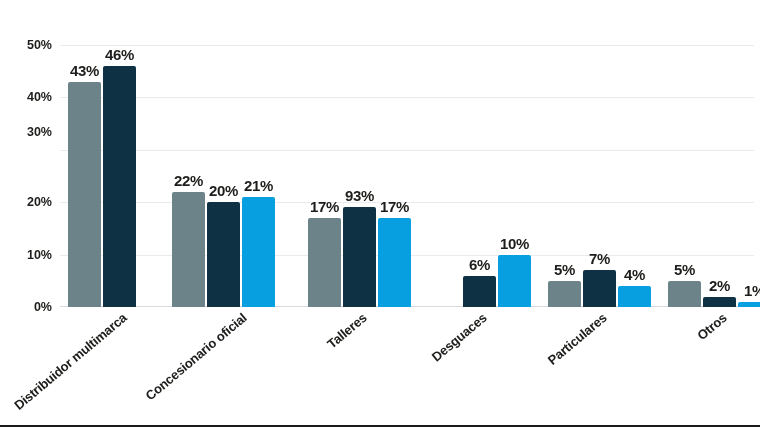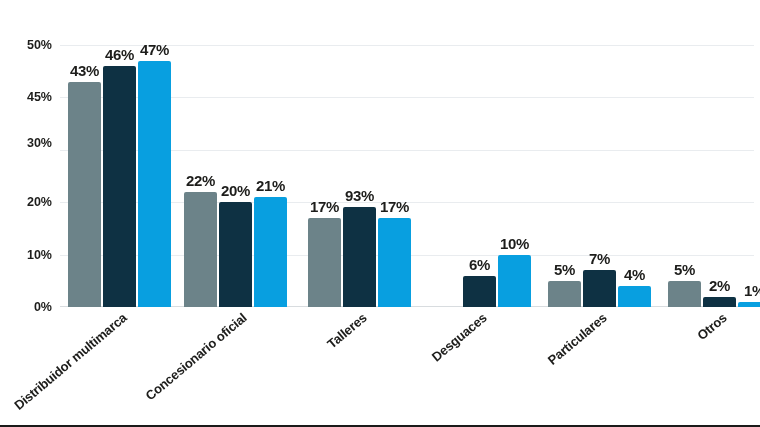--- a/index.html
+++ b/index.html
@@ -156,22 +156,22 @@
 </head>
 <body>
 
 <div id="chart-root">
 
 
   <div class="yaxis" id="yaxis">
       <div class="ytick" style="top: 307px;">0%</div>
       <div class="ytick" style="top: 254.6px;">10%</div>
       <div class="ytick" style="top: 202.2px;">20%</div>
-      <div class="ytick" style="top: 143px;">30%</div>
-      <div class="ytick" style="top: 97.4px;">45%</div>
+      <div class="ytick" style="top: 132px;">30%</div>
+      <div class="ytick" style="top: 97.4px;">40%</div>
       <div class="ytick" style="top: 45px;">50%</div>
     </div>
 
   <div class="plot">
     <div id="gridlines">
         <div class="gridline" style="top: 209.6px; background: rgb(233, 236, 239);"></div>
         <div class="gridline" style="top: 157.2px; background: rgb(233, 236, 239);"></div>
         <div class="gridline" style="top: 104.8px; background: rgb(233, 236, 239);"></div>
         <div class="gridline" style="top: 52.4px; background: rgb(233, 236, 239);"></div>
         <div class="gridline" style="top: 0px; background: rgb(233, 236, 239);"></div>
@@ -180,26 +180,22 @@
     <div class="groups" id="groups">
         <div class="group" style="left: 8px; width: 103px;">
           <div class="bar-wrap" style="left: 0px; height: 262px; margin-top: 36px;">
             <div class="bar" title="2022 Distribuidor multimarca: 43%" style="height: 225.32px; background: rgb(108, 131, 137);"></div>
             <div class="bar-label" style="bottom: 228.32px;">43%</div>
           </div>
           <div class="bar-wrap" style="left: 35px; height: 303px;">
             <div class="bar" title="2023 Distribuidor multimarca: 46%" style="height: 241.04px; background: rgb(14, 49, 67);"></div>
             <div class="bar-label" style="bottom: 244.04px;">46%</div>
           </div>
-          <div class="bar-wrap" style="left: 70px; height: 262px;">
-            <div class="bar" title="2024 Distribuidor multimarca: 47%" style="height: 246.28px; background: rgb(8, 159, 224);"></div>
-            <div class="bar-label" style="bottom: 249.28px;">47%</div>
-          </div>
-        </div>
-        <div class="group" style="left: 124px; width: 103px;">
+        </div>
+        <div class="group" style="left: 112px; width: 103px;">
           <div class="bar-wrap" style="left: 0px; height: 262px;">
             <div class="bar" title="2022 Concesionario oficial: 22%" style="height: 115.28px; background: rgb(108, 131, 137);"></div>
             <div class="bar-label" style="bottom: 118.28px;">22%</div>
           </div>
           <div class="bar-wrap" style="left: 35px; height: 262px;">
             <div class="bar" title="2023 Concesionario oficial: 20%" style="height: 104.8px; background: rgb(14, 49, 67);"></div>
             <div class="bar-label" style="bottom: 107.8px;">20%</div>
           </div>
           <div class="bar-wrap" style="left: 70px; height: 263px;">
             <div class="bar" title="2024 Concesionario oficial: 21%" style="height: 110.04px; background: rgb(8, 159, 224);"></div>

